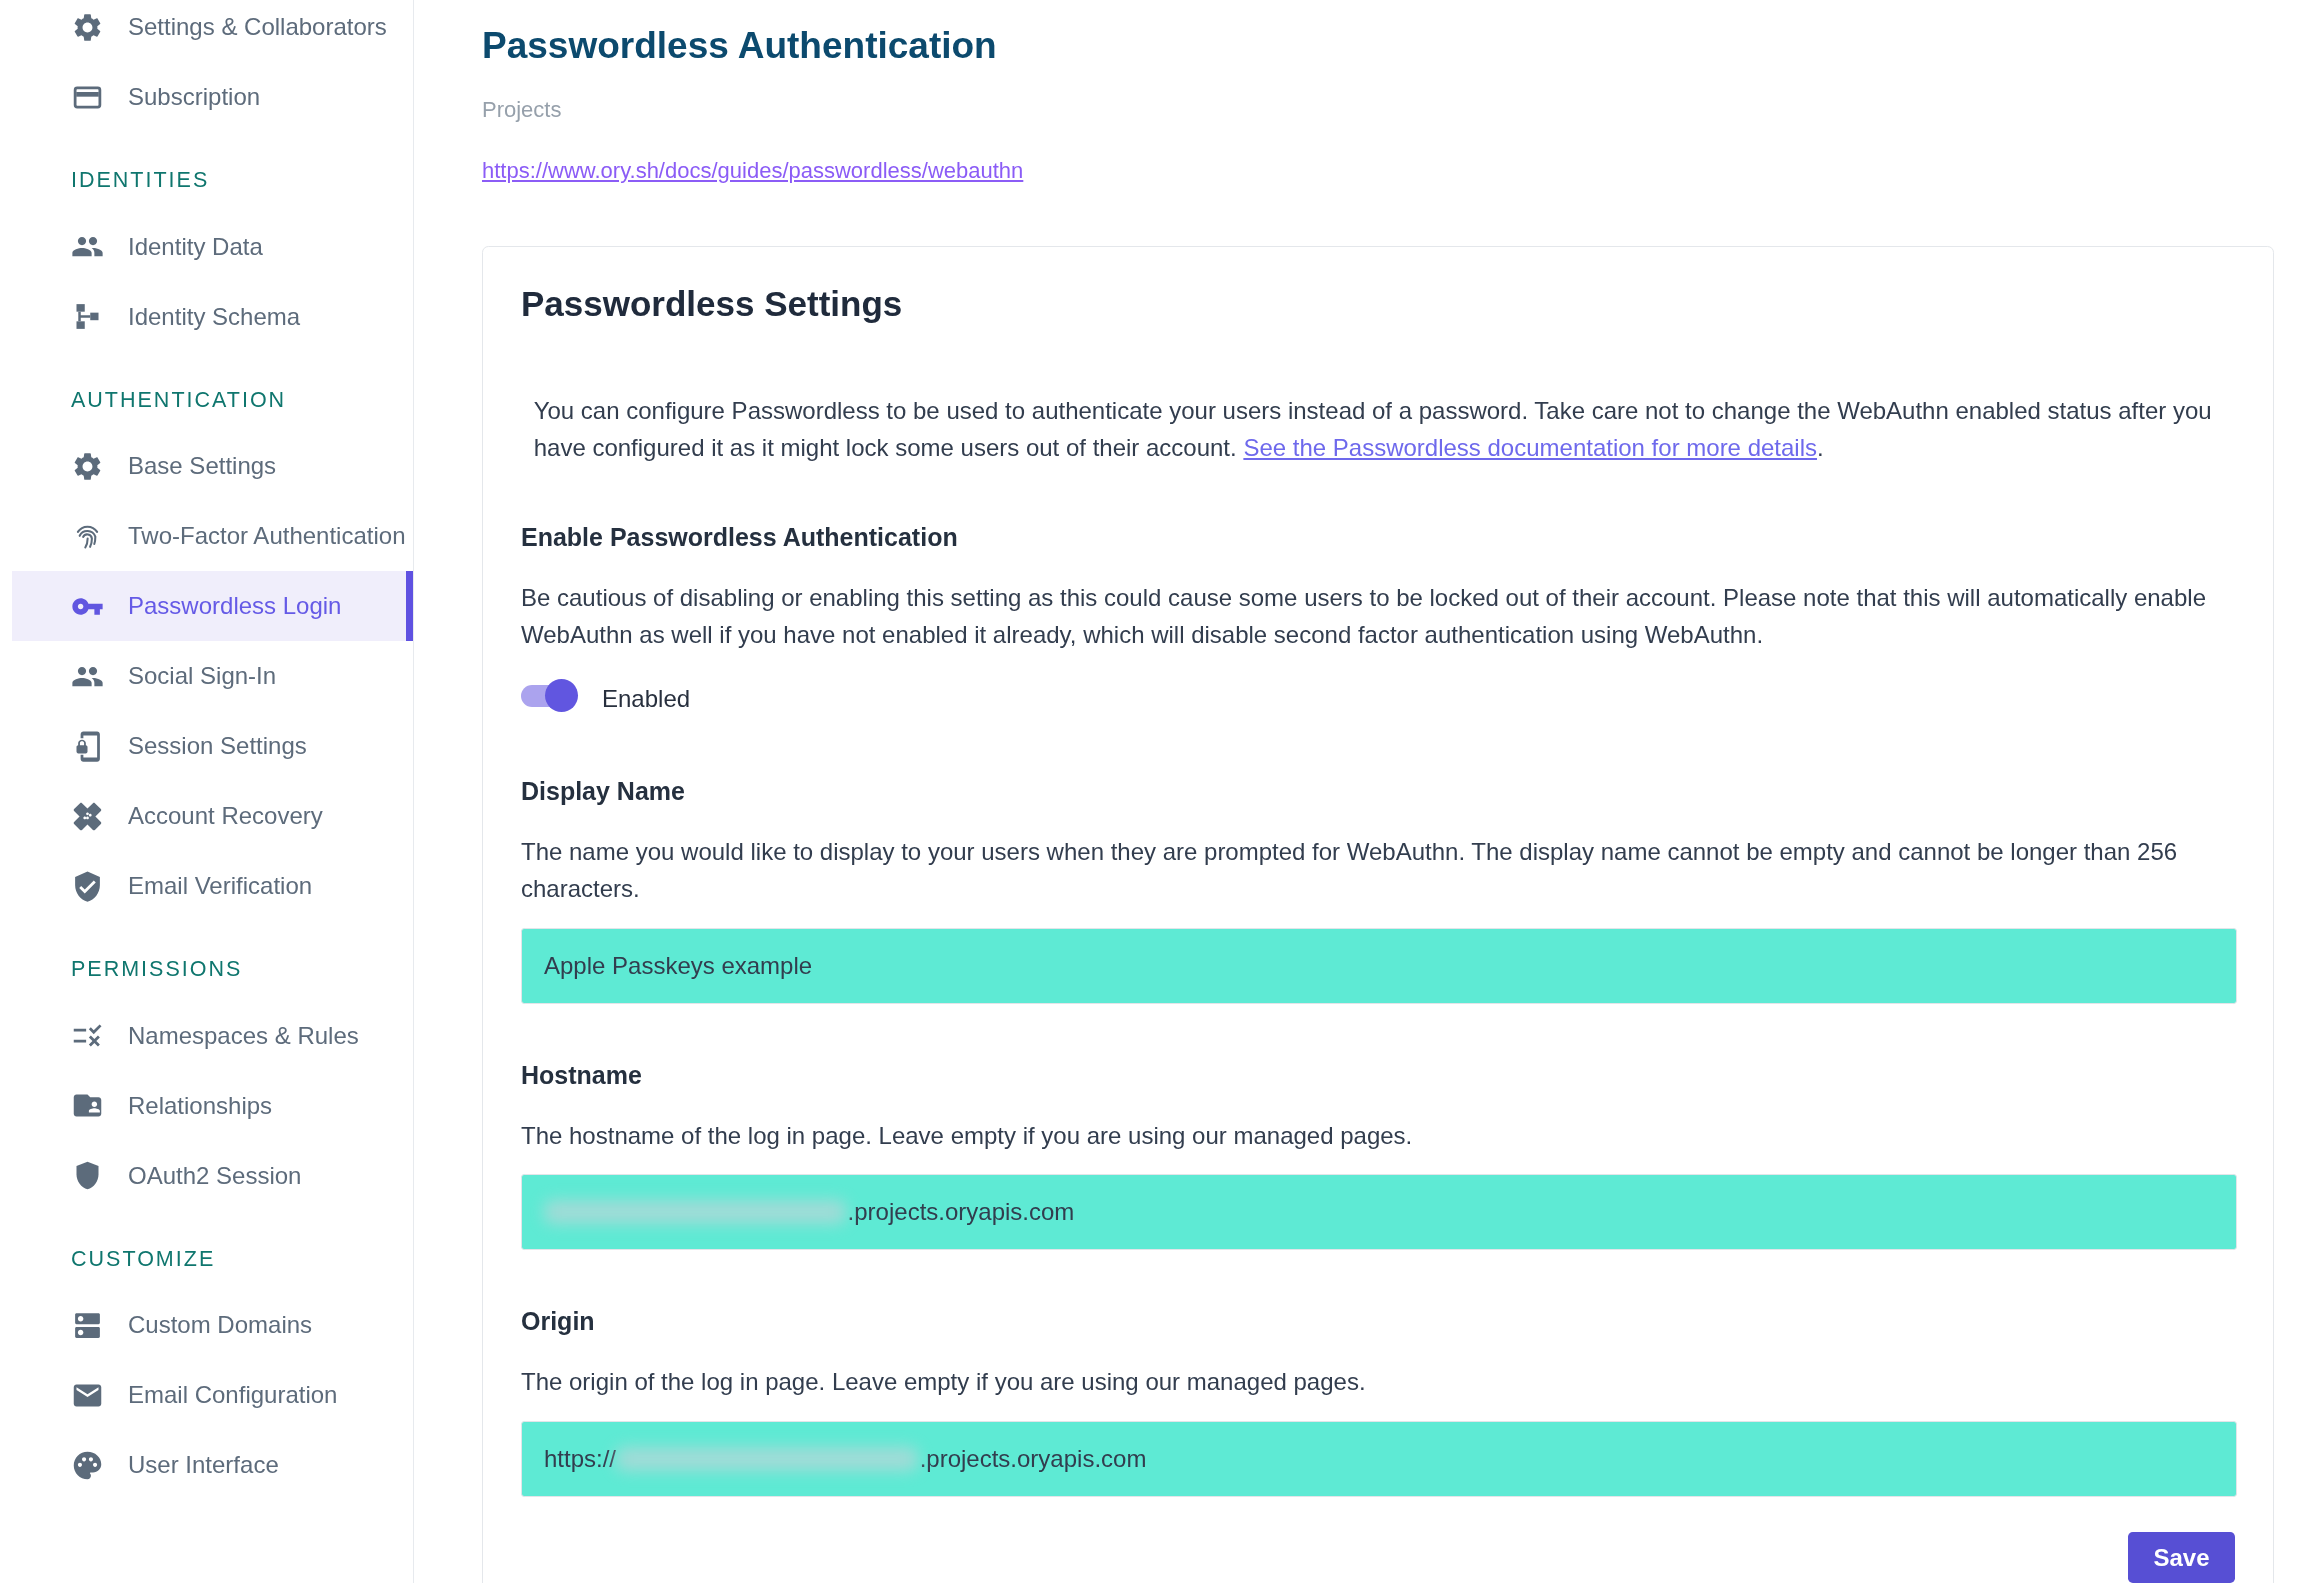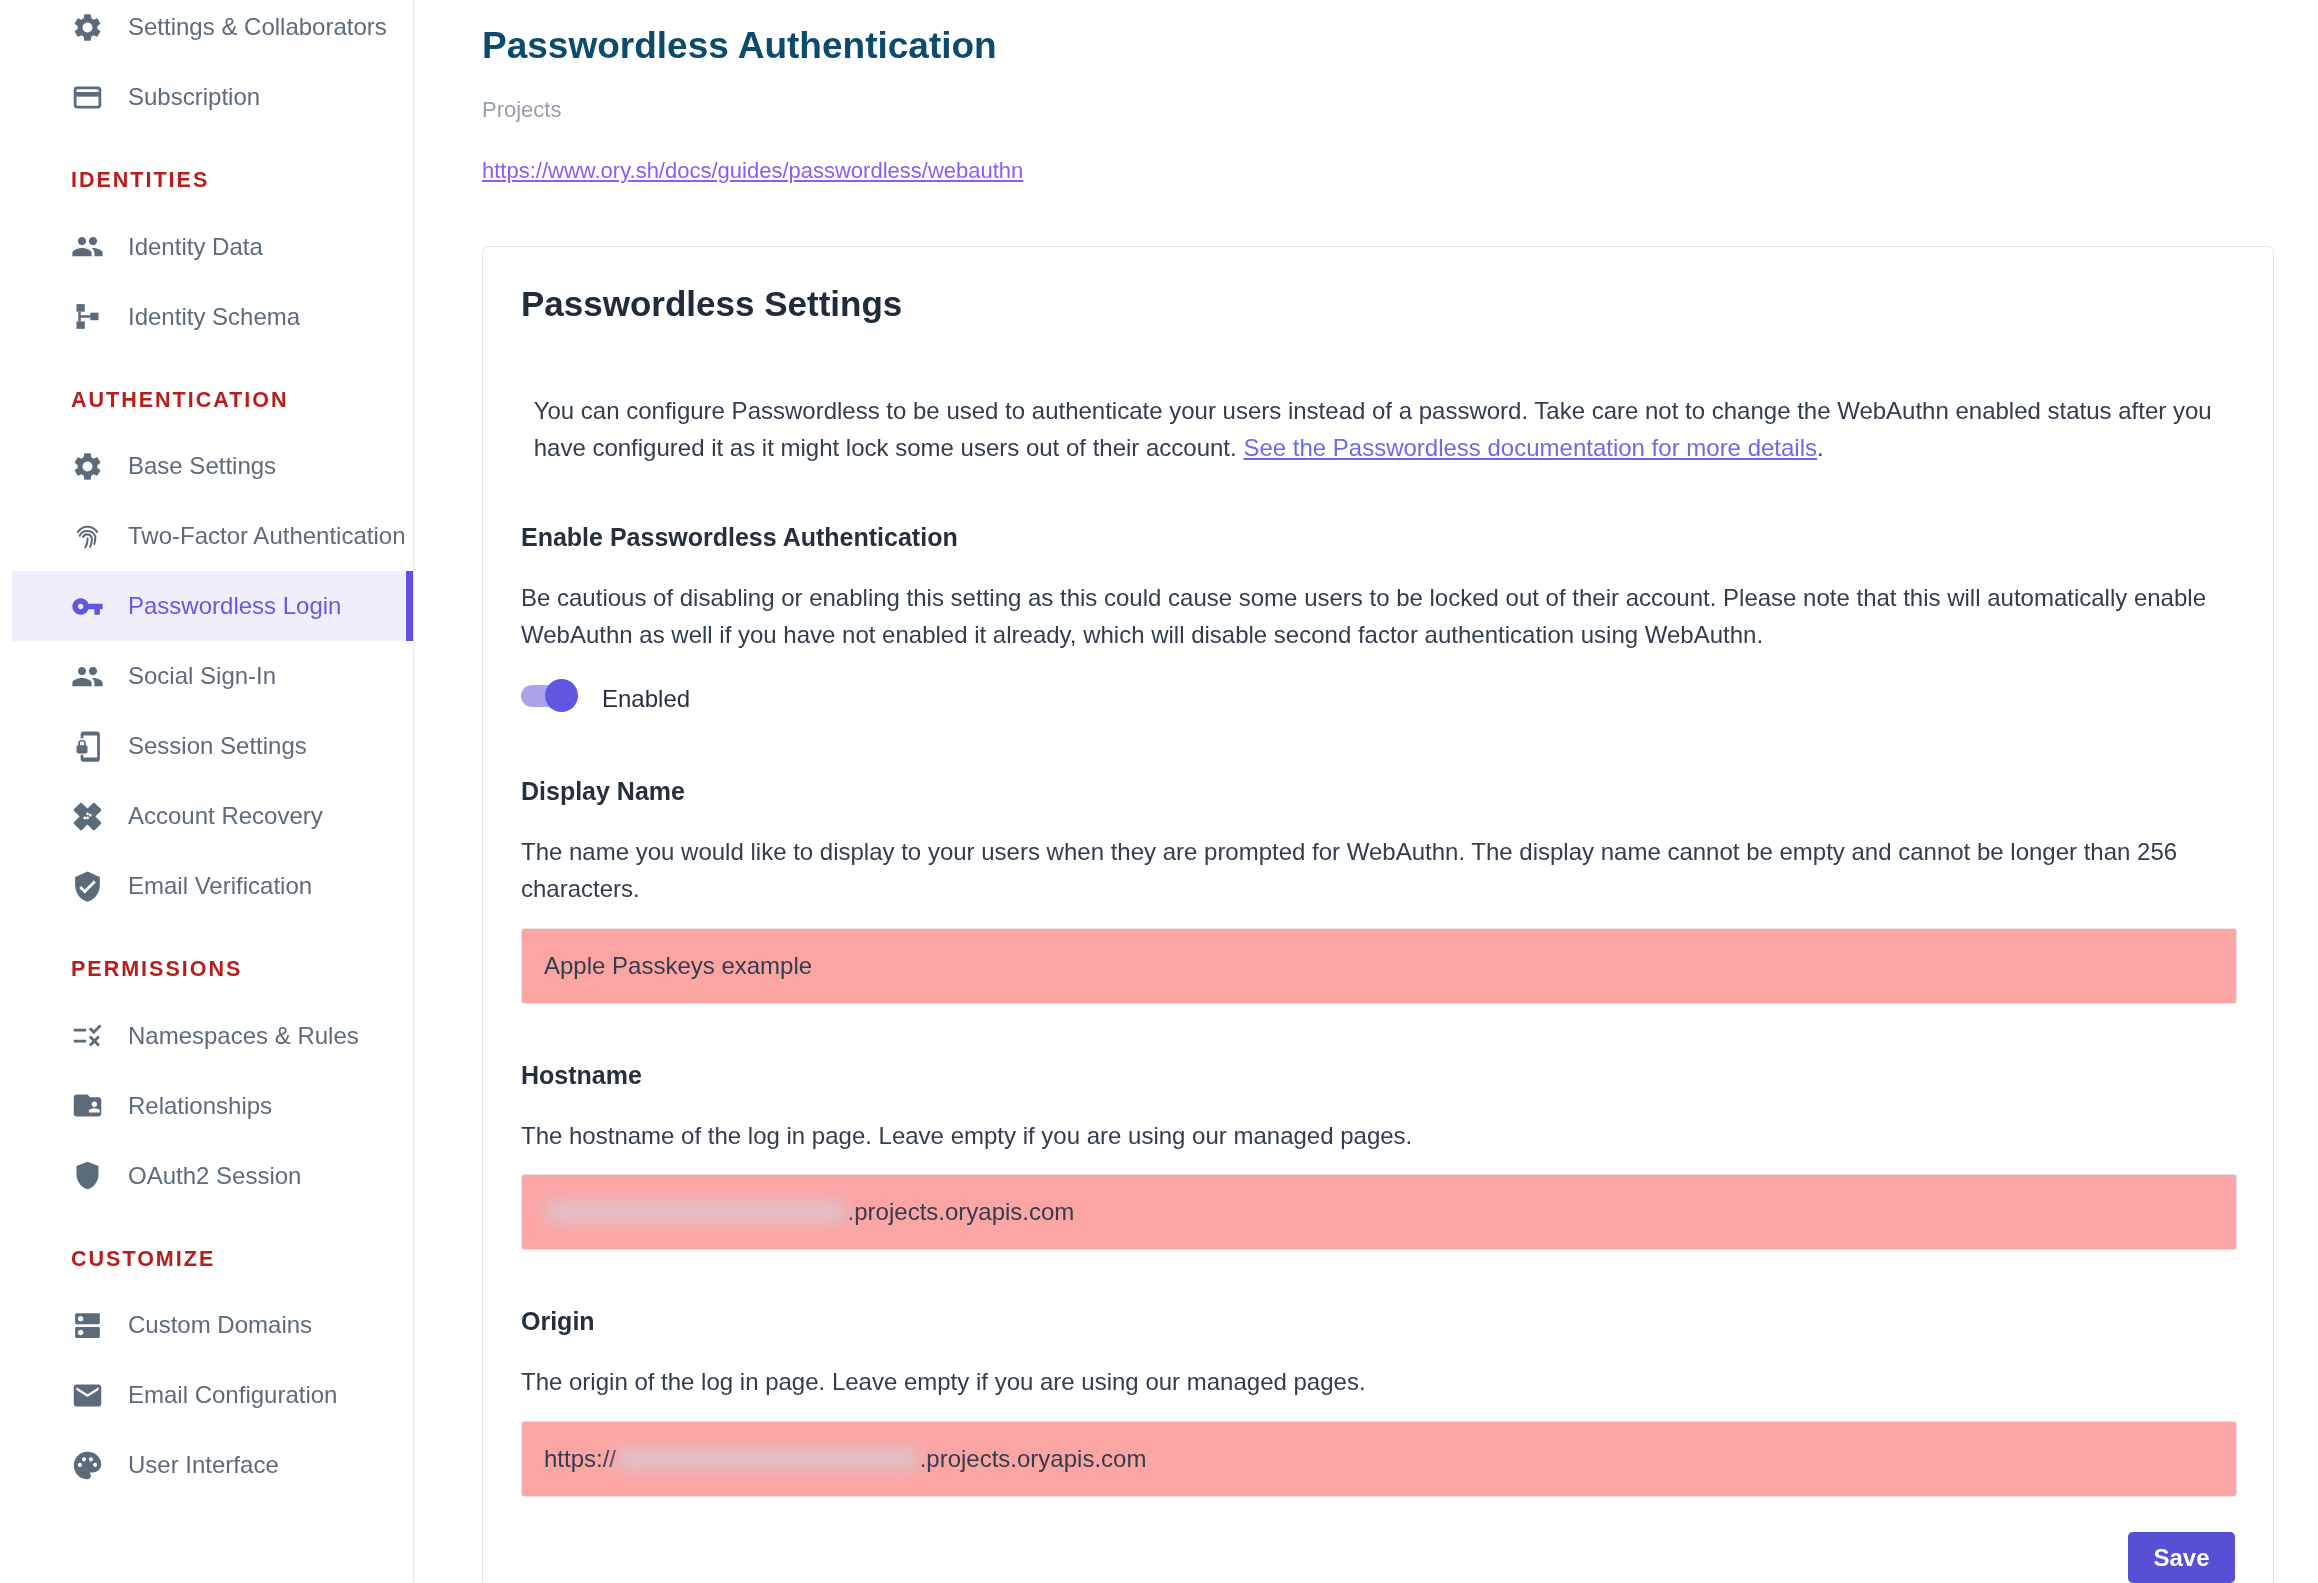--- a/index.html
+++ b/index.html
@@ -4,22 +4,22 @@
 <style>
   * { margin:0; padding:0; box-sizing:border-box; }
   html,body { width:2319px; height:1584px; background:#ffffff; overflow:hidden;
     font-family:"Liberation Sans", sans-serif; color:#323D4E; }
 
   
   .sidebar { position:fixed; left:12px; top:0; width:402px; height:1584px;
     border-right:1.6px solid #E7EAEE; background:#fff; overflow:hidden; }
   .nav { margin-top:-8px; }
   .nav-header { height:62px; margin-top:17.5px; display:flex; align-items:center;
-    padding-left:59px; font-size:21.5px; font-weight:700; letter-spacing:2px;
-    color:#b91c1c; }
+    padding-left:59px; font-size:21.5px; font-weight:400; letter-spacing:2px;
+    color:#0f766e; }
   .nav-item { position:relative; height:70px; display:flex; align-items:center;
     padding-left:59px; cursor:pointer; }
   .nav-icon { width:33px; height:33px; margin-right:24px; color:#5C6B7B;
     display:flex; align-items:center; justify-content:center; flex:0 0 auto; }
   .nav-icon svg { width:33px; height:33px; }
   .nav-label { font-size:24px; color:#5D6B7B; white-space:nowrap; }
   .nav-item.active { background:#F0EEFB; }
   .nav-item.active::after { content:""; position:absolute; right:0; top:0;
     bottom:0; width:7.2px; background:#5F51E1; }
   .nav-item.active .nav-icon { color:#6156E0; }
@@ -45,21 +45,21 @@
 
   .toggle-row { margin-top:32px; display:flex; align-items:flex-start; height:35px; }
   .toggle { position:relative; width:54px; height:22px; margin-right:27px;
     cursor:pointer; flex:0 0 auto; }
   .toggle .track { position:absolute; inset:0; border-radius:11px; background:#ABA3EE; }
   .toggle .thumb { position:absolute; right:-3.2px; top:-5.6px; width:33px; height:33px;
     border-radius:50%; background:#6156E0; }
   .toggle-label { font-size:24px; color:#28303E; }
 
   .text-input { margin-top:20.7px; width:1716px; height:76px; border:0.8px solid #E2E5E9;
-    border-radius:3.2px; background:#fca5a5; font-size:24px; color:#323D4E;
+    border-radius:3.2px; background:#5eead4; font-size:24px; color:#323D4E;
     padding:0 22px; display:flex; align-items:center;
     font-family:"Liberation Sans", sans-serif; }
   input.text-input { display:block; line-height:75px; }
   .redact { display:inline-block; width:302px; height:24px; margin-right:1.6px;
     border-radius:8px; background:#CDD2D9; filter:blur(7.2px); opacity:.6; }
 
   .save-row { margin-top:35px; display:flex; justify-content:flex-end; }
   .save-btn { width:107px; height:51px; border:none; border-radius:4.8px;
     background:#574FD4; color:#fff; font-size:24px; font-weight:700;
     font-family:"Liberation Sans", sans-serif; cursor:pointer; }

